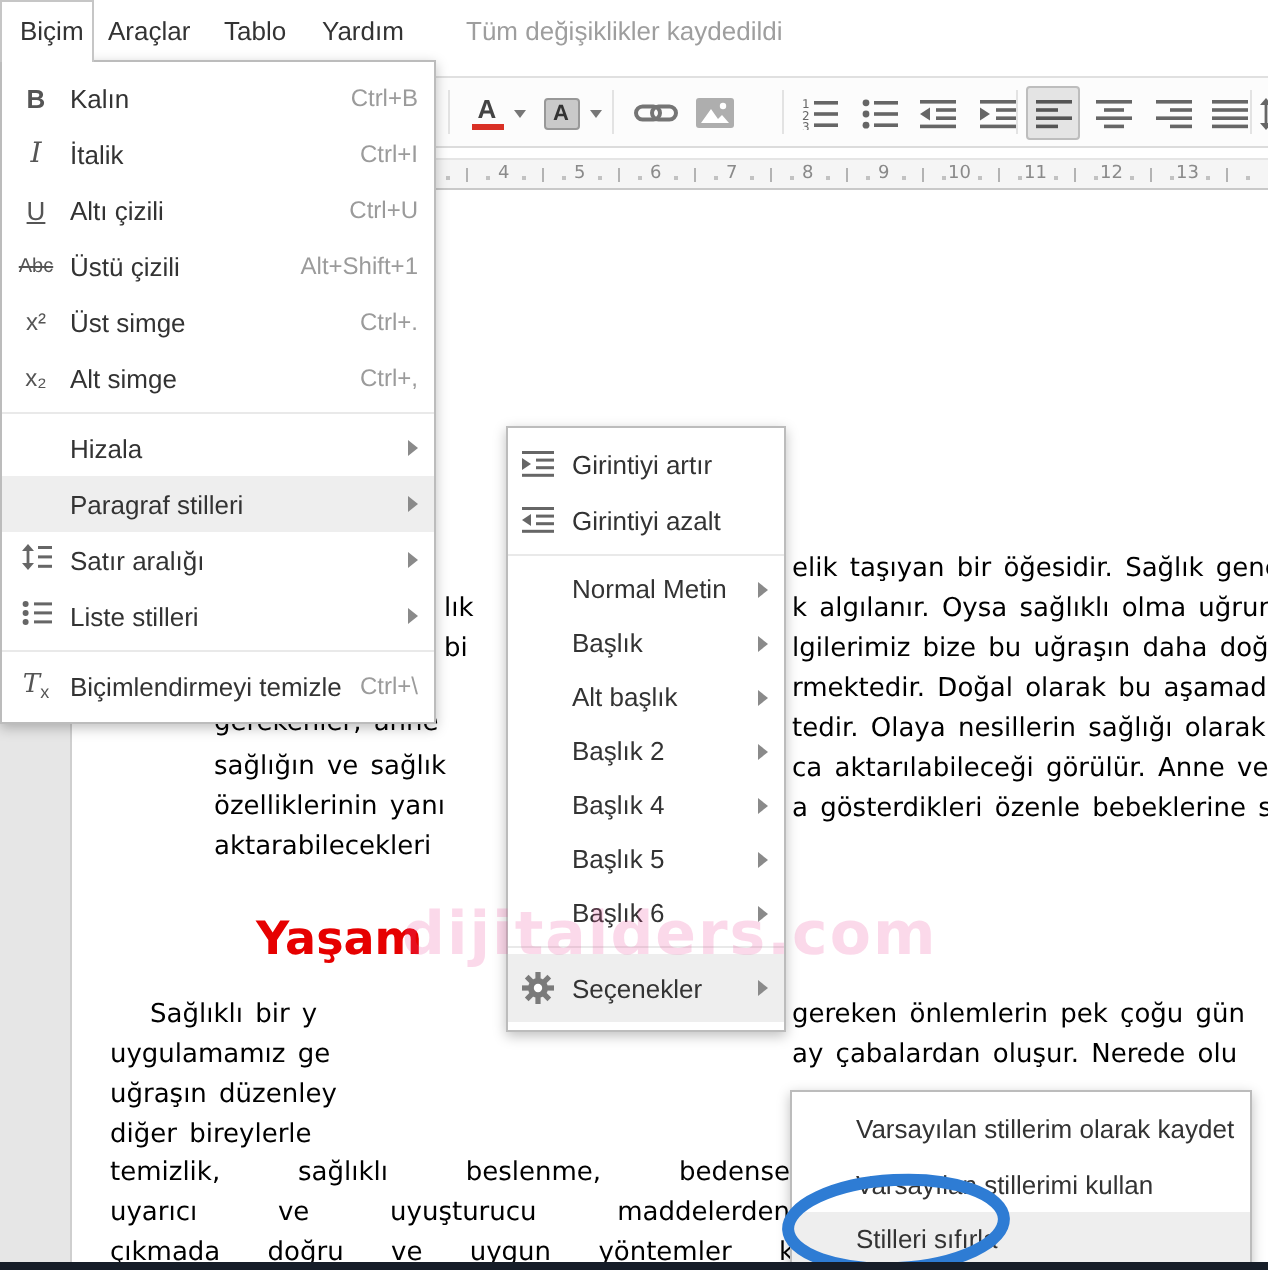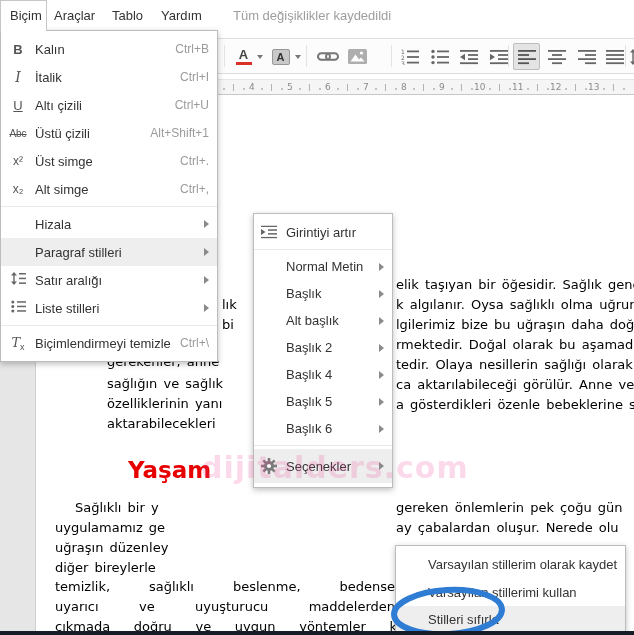--- a/index.html
+++ b/index.html
@@ -375,20 +375,30 @@
     <div class="m-row tall">
       <span class="sub-ic"><svg width="16" height="13" viewBox="0 0 16 13">
             <rect x="0" y="0" width="16" height="1.5" fill="#666"></rect>
             <rect x="7" y="3.8" width="9" height="1.5" fill="#666"></rect>
             <rect x="7" y="7.6" width="9" height="1.5" fill="#666"></rect>
             <rect x="0" y="11.4" width="16" height="1.5" fill="#666"></rect>
             <polygon points="0,3.5 4.5,6.5 0,9.5" fill="#666"></polygon>
           </svg></span>
       <span class="mi-lb">Girintiyi artır</span>
     </div>
+    <div class="m-row tall">
+      <span class="sub-ic"><svg width="16" height="13" viewBox="0 0 16 13">
+            <rect x="0" y="0" width="16" height="1.5" fill="#666"></rect>
+            <rect x="7" y="3.8" width="9" height="1.5" fill="#666"></rect>
+            <rect x="7" y="7.6" width="9" height="1.5" fill="#666"></rect>
+            <rect x="0" y="11.4" width="16" height="1.5" fill="#666"></rect>
+            <polygon points="4.5,3.5 0,6.5 4.5,9.5" fill="#666"></polygon>
+          </svg></span>
+      <span class="mi-lb">Girintiyi azalt</span>
+    </div>
     <div class="m-sep"></div>
     <div class="m-row">
       <span class="mi-lb">Normal Metin</span>
       <span class="arr"></span>
     </div>
     <div class="m-row">
       <span class="mi-lb">Başlık</span>
       <span class="arr"></span>
     </div>
     <div class="m-row">

